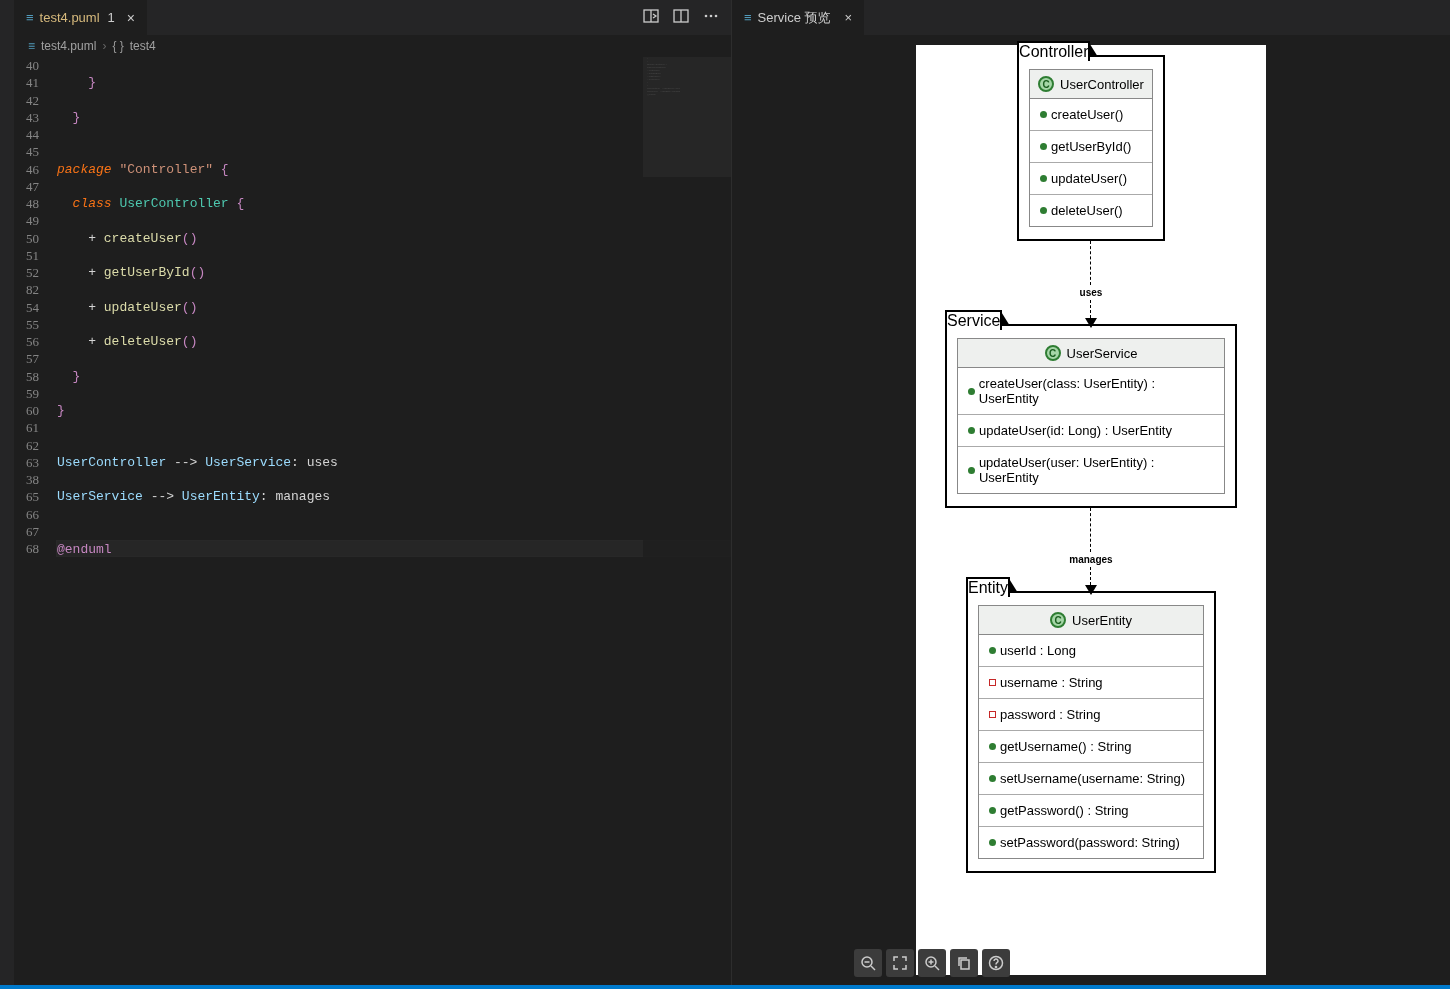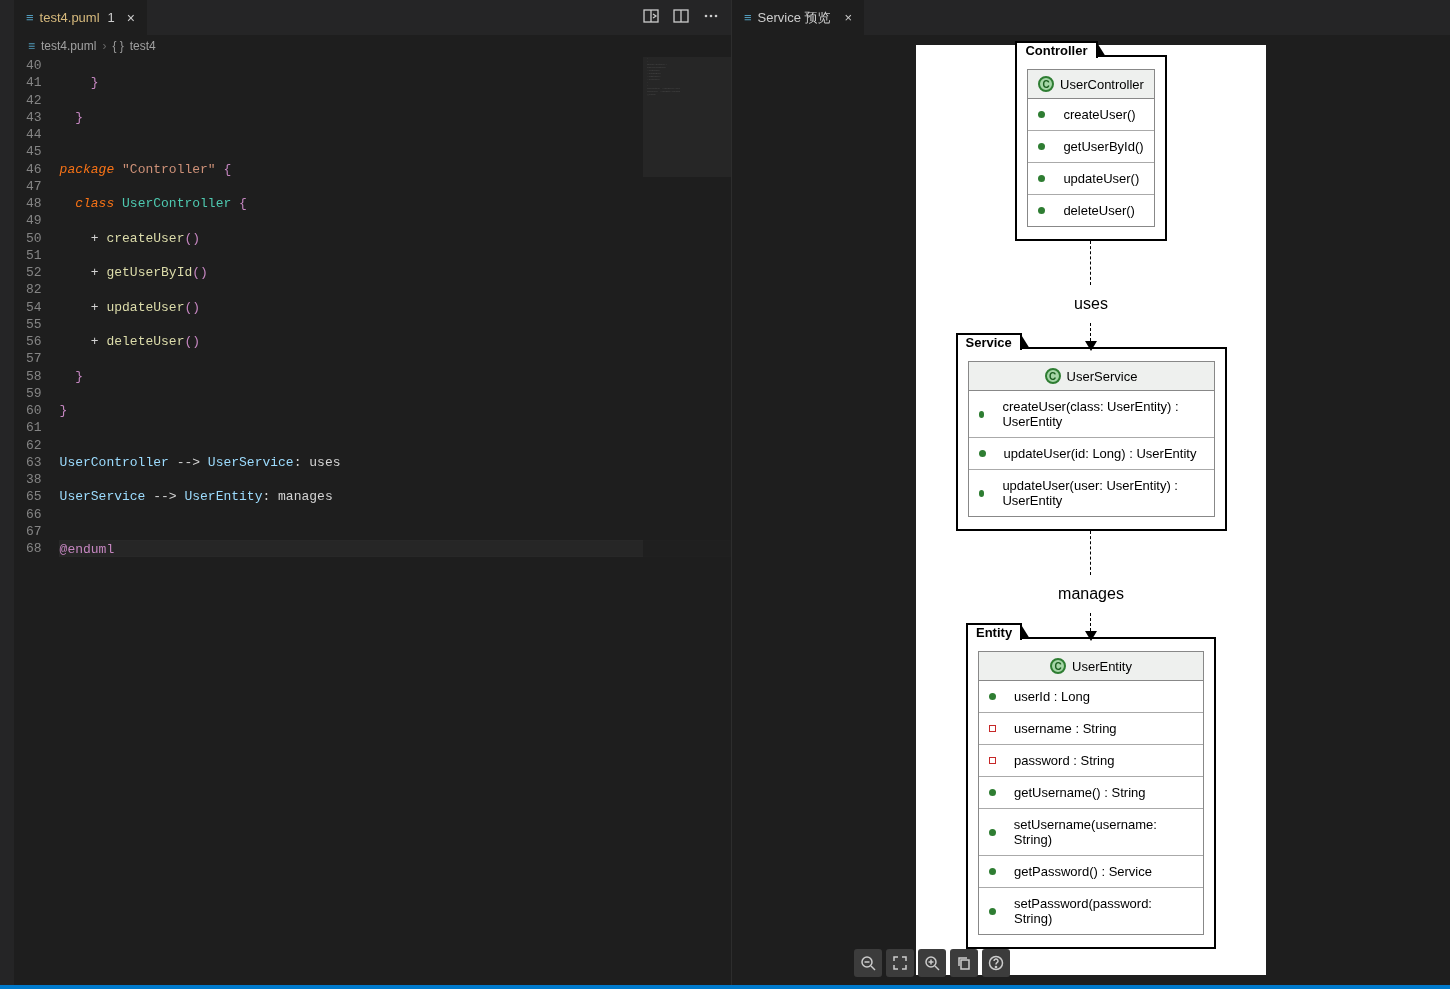--- a/index.html
+++ b/index.html
@@ -31,21 +31,21 @@
 .tab-actions svg { width: 16px; height: 16px; }
 
 .breadcrumb {
   display: flex; align-items: center; background: #1e1e1e;
   padding: 4px 14px; font-size: 12px; color: #a0a0a0; gap: 6px;
 }
 .breadcrumb .sep { color: #666; }
 
 .editor-wrap { flex: 1; display: flex; position: relative; overflow: hidden; }
 .gutter {
-  background: #1e1e1e; color: #858585; font-family: Liberation Mono, monospace;
+  background: #1e1e1e; color: #858585; font-family: Liberation Serif, serif;
   font-size: 13px; line-height: 17.25px; text-align: right; padding: 0 18px 0 12px;
   user-select: none;
 }
 .gutter .ln { height: 17.25px; }
 .code {
   font-family: Consolas, "Courier New", monospace; font-size: 13px;
   line-height: 17.25px; white-space: pre; flex: 1; padding-left: 0;
 }
 .code .line { height: 17.25px; }
 .code .hl-line { background: rgba(40,40,40,0.8); border: 1px solid #282828; margin-left:-1px;}
@@ -87,48 +87,48 @@
   background: #fff; width: 350px; padding: 10px 8px;
   display: flex; flex-direction: column; align-items: center;
   font-family: sans-serif; font-size: 13px; color: #000;
 }
 .pkg {
   border: 2px solid #000; position: relative; padding: 12px 10px;
   margin-bottom: 40px;
 }
 .pkg-label {
   position: absolute; top: -16px; left: -2px; background: #fff;
-  border: 2px solid #000; border-bottom: none; padding: 0 8px; font-weight: bold;
-  font-size: 13px;
+  border: 2px solid #000; border-bottom: none; padding: 0 0; font-weight: normal;
+  font-size: 16px;
 }
 .pkg-label::after {
   content:""; position:absolute; top:-2px; right:-10px; width:0; height:0;
   border-top: 16px solid transparent; border-left: 10px solid #000;
 }
 .uml-class { border: 1.5px solid #888; background: #fff; }
 .uml-class-head {
   background: #eef0ee; padding: 6px 8px; display: flex; align-items: center;
   justify-content: center; gap: 6px; border-bottom: 1.5px solid #888;
 }
 .class-icon {
   width: 16px; height: 16px; border-radius: 50%; border: 2px solid #2e7d32;
   background: #a5d6a7; display: inline-flex; align-items: center; justify-content: center;
   font-size: 10px; font-weight: bold; color: #1b5e20;
 }
 .uml-member {
-  padding: 8px 10px; border-bottom: 1px solid #aaa; display: flex; align-items: center; gap: 18px;
+  padding: 8px 10px; border-bottom: 1px solid #aaa; display: flex; align-items: center; gap: 4px;
 }
 .uml-member:last-child { border-bottom: none; }
 .vis-public { width: 7px; height: 7px; border-radius: 50%; background: #2e7d32; display:inline-block; }
 .vis-private { width: 7px; height: 7px; border: 1.5px solid #c62828; display:inline-block; }
 
 .arrow-seg { display:flex; flex-direction:column; align-items:center; margin-top:-40px; margin-bottom:-4px; }
 .arrow-line { width:2px; background:transparent; border-left:1.5px dashed #000; height:44px; position:relative;}
 .arrow-head { width:0; height:0; border-left:6px solid transparent; border-right:6px solid transparent; border-top:10px solid #000; }
-.arrow-label { font-size:16px; margin:10px 0; }
+.arrow-label { font-size:10px; margin:2px 0;font-weight:bold; }
 
 .preview-toolbar {
   position: absolute; bottom: 8px; right: 440px;
   display: flex; gap: 4px;
 }
 .preview-toolbar button {
   width: 28px; height: 28px; background: #3c3c3c; color: #ccc;
   border: none; border-radius: 3px; display:flex; align-items:center; justify-content:center;
   cursor: pointer;
 }
@@ -288,21 +288,21 @@
                 <span>deleteUser()</span>
               </div>
             </div>
           </div>
           <div class="arrow-seg">
             <div class="arrow-line"></div>
             <div class="arrow-label">uses</div>
             <div class="arrow-line" style="height: 18px;"></div>
             <div class="arrow-head"></div>
           </div>
-          <div class="pkg" style="width: 271px;">
+          <div class="pkg" style="width: 292px;">
             <div class="pkg-label">Service</div>
             <div class="uml-class">
               <div class="uml-class-head">
                 <span class="class-icon">C</span>
                 <span>UserService</span>
               </div>
               <div class="uml-member">
                 <span class="vis-public"></span>
                 <span>createUser(class: UserEntity) : UserEntity</span>
               </div>
@@ -344,21 +344,21 @@
               <div class="uml-member">
                 <span class="vis-public"></span>
                 <span>getUsername() : String</span>
               </div>
               <div class="uml-member">
                 <span class="vis-public"></span>
                 <span>setUsername(username: String)</span>
               </div>
               <div class="uml-member">
                 <span class="vis-public"></span>
-                <span>getPassword() : Service</span>
+                <span>getPassword() : String</span>
               </div>
               <div class="uml-member">
                 <span class="vis-public"></span>
                 <span>setPassword(password: String)</span>
               </div>
             </div>
           </div>
         </div>
 
       <div class="preview-toolbar">

